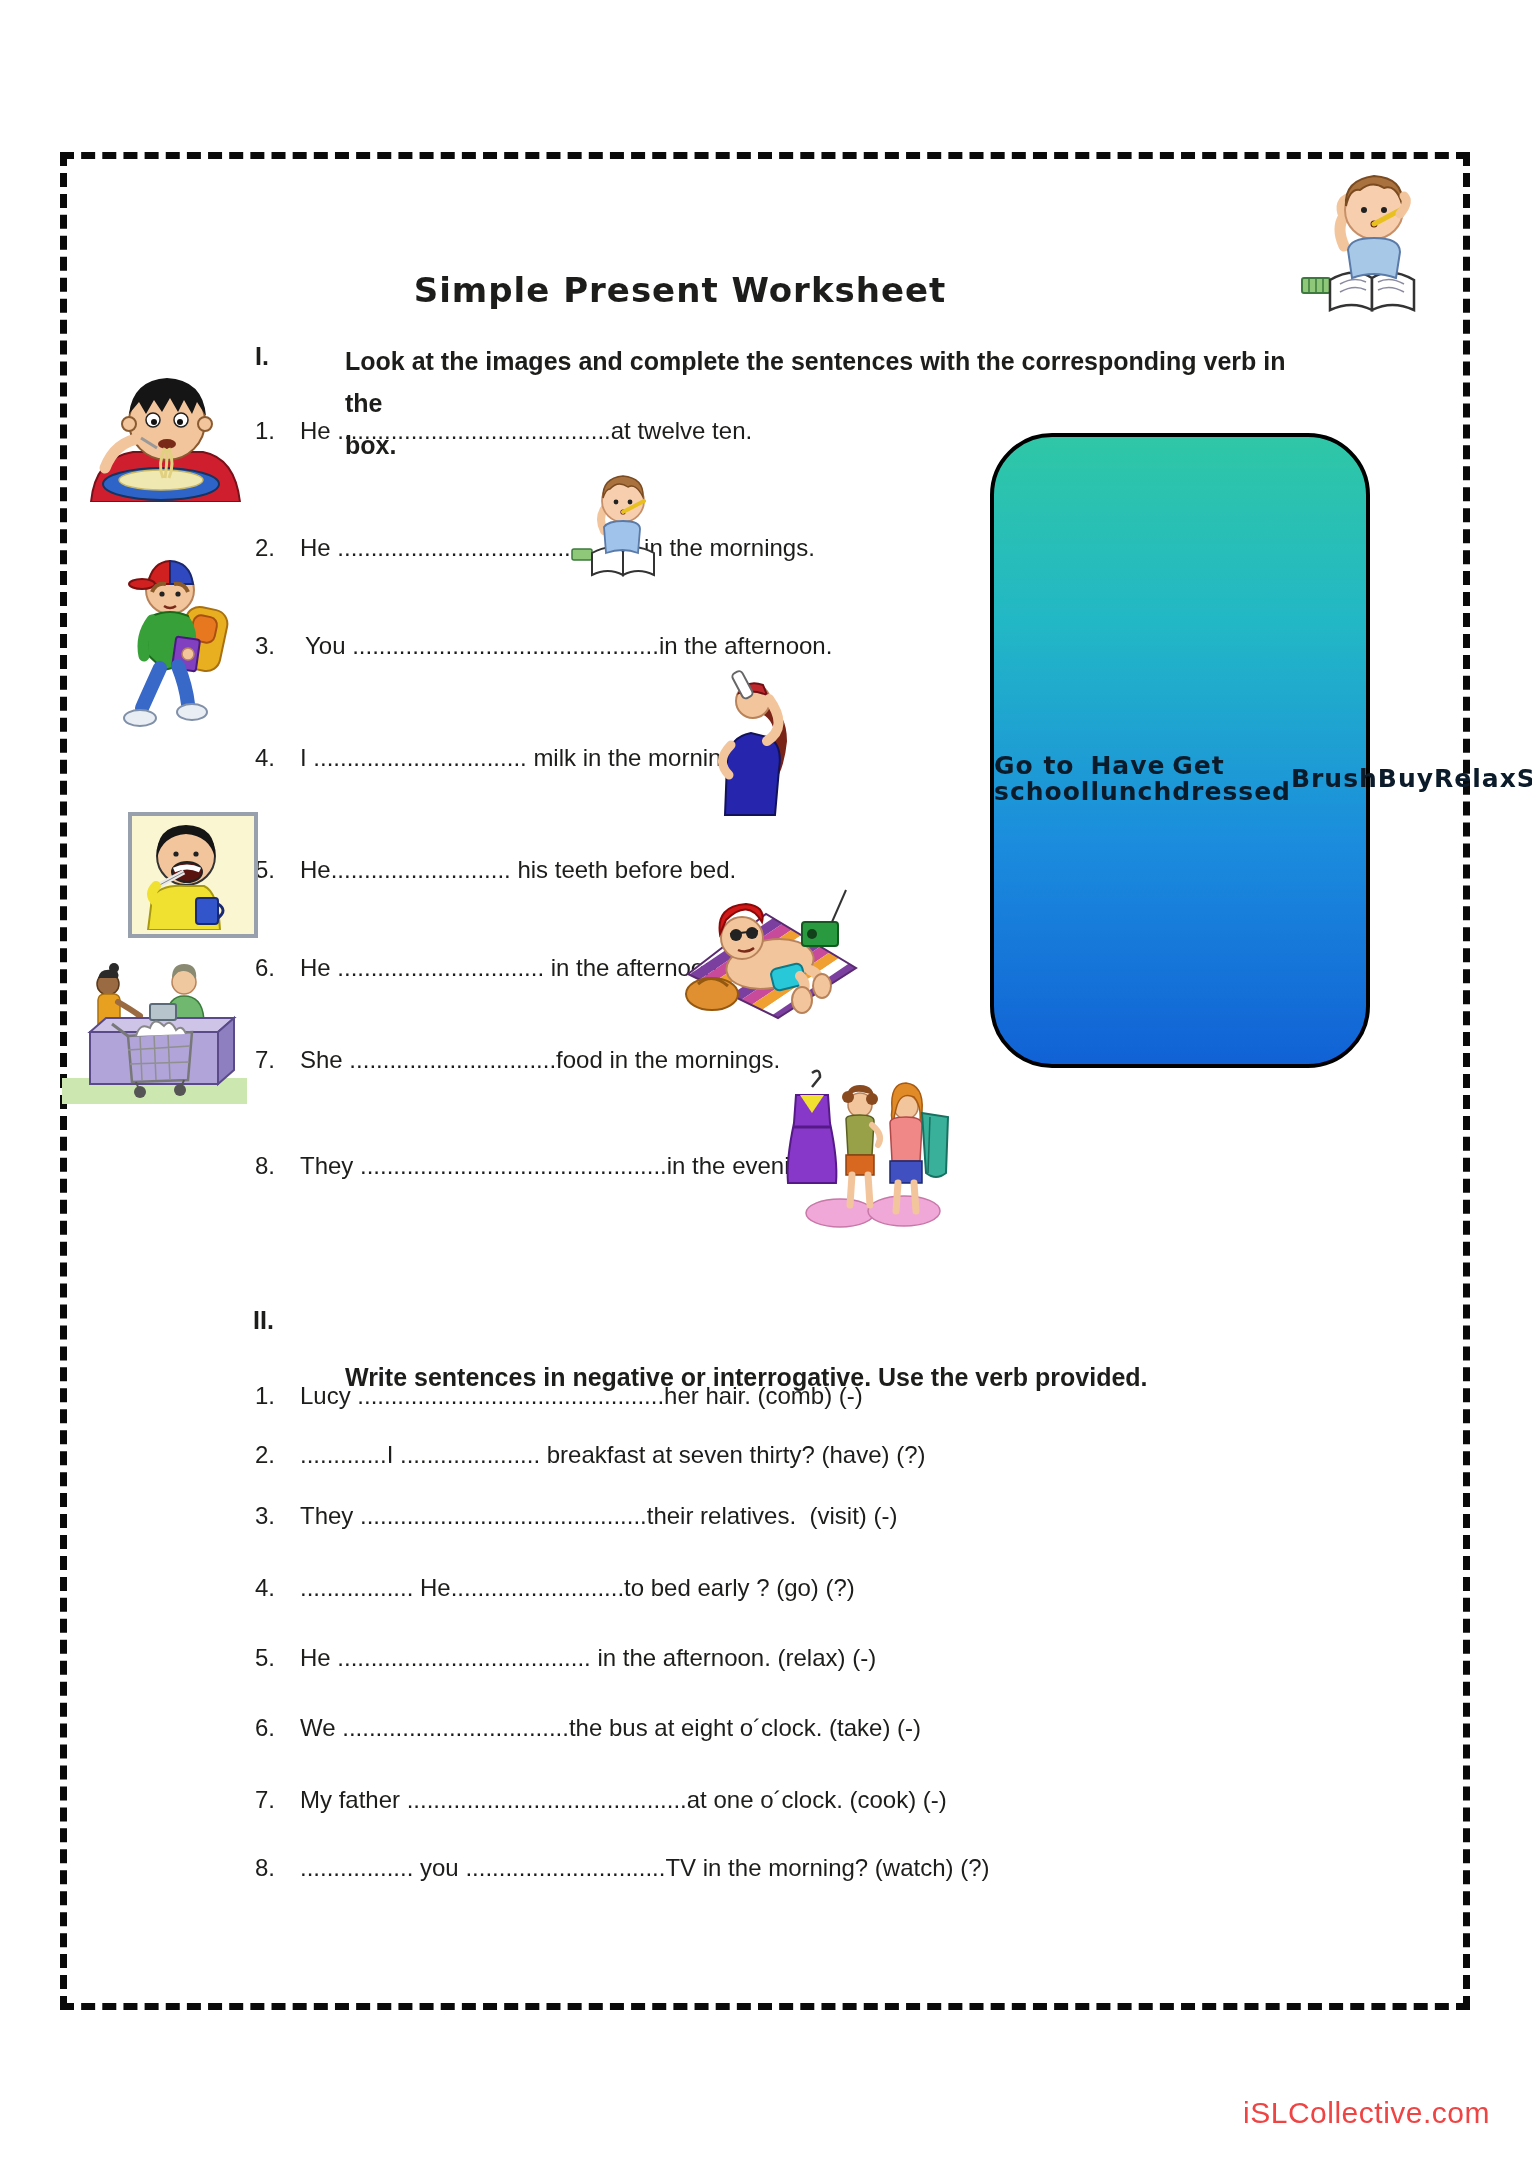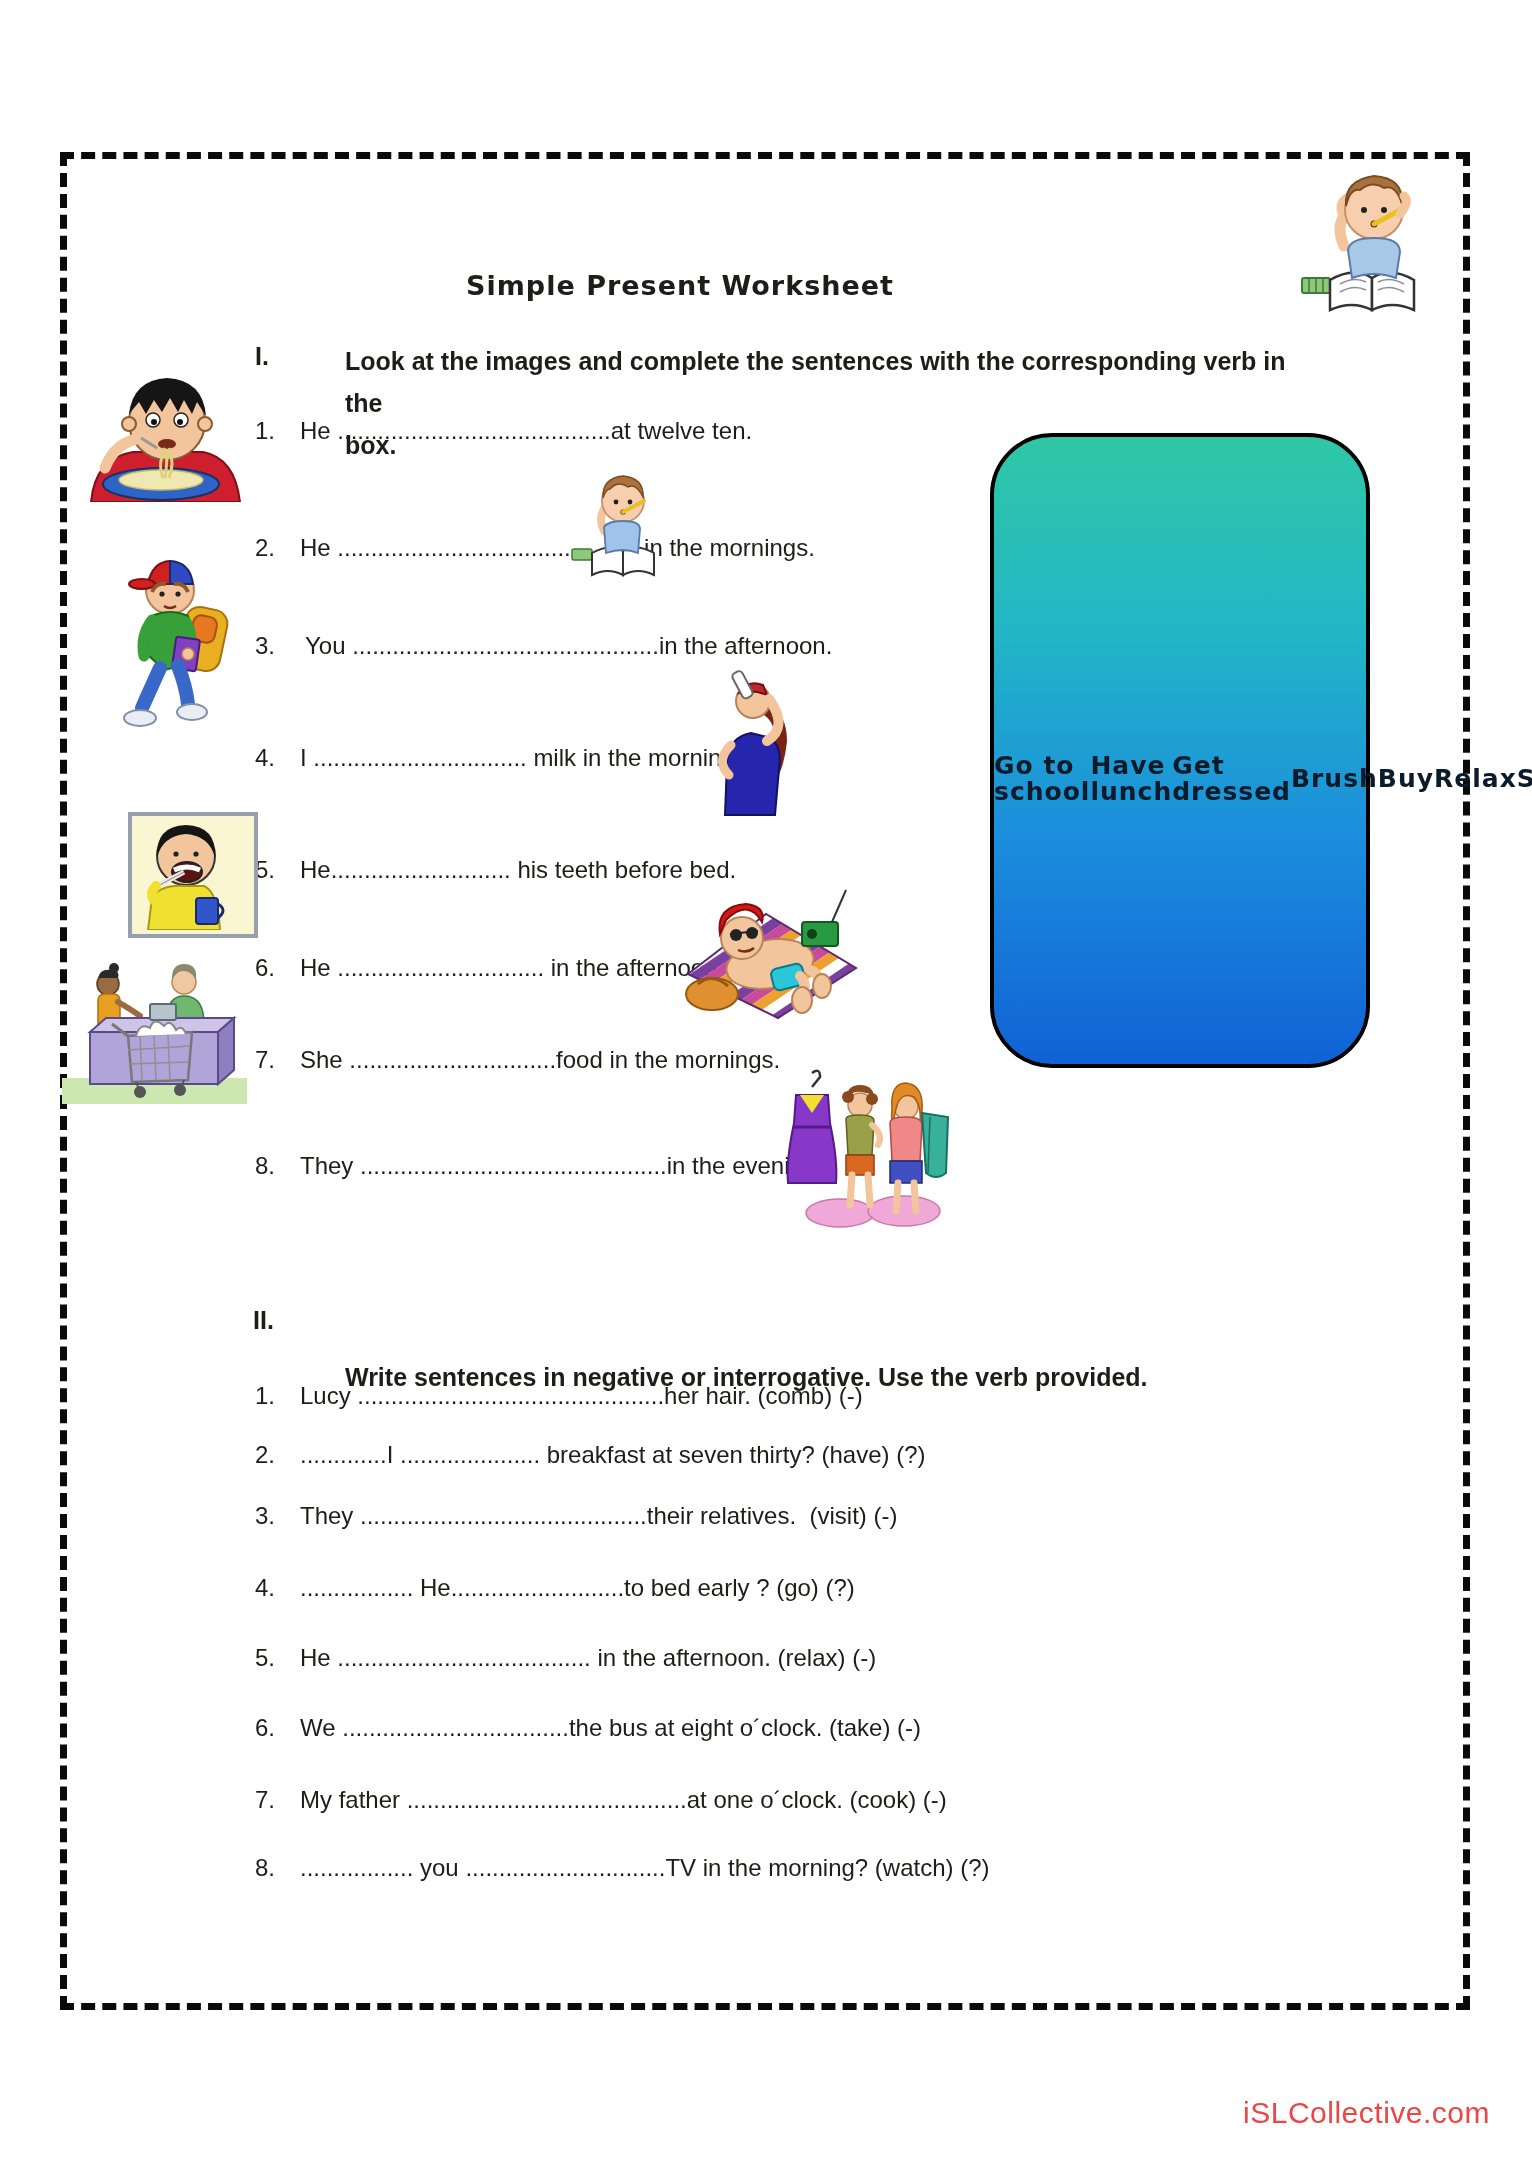--- a/index.html
+++ b/index.html
@@ -1,21 +1,21 @@
 <!DOCTYPE html>
 <html><head>
 <meta charset="utf-8">
 <style>
   html,body{margin:0;padding:0;background:#ffffff;}
   .page{position:relative;width:1532px;height:2167px;background:#fff;overflow:hidden;
         font-family:"Liberation Sans",sans-serif;color:#1d1d1b;}
   .abs{position:absolute;}
   .border-frame{left:60px;top:152px;width:1396px;height:1844px;border:7px dashed #0a0a0a;}
   .title{left:380px;top:270px;width:600px;text-align:center;
-         font-family:"DejaVu Sans",sans-serif;font-weight:bold;font-size:27px;letter-spacing:1px;}
+         font-family:"DejaVu Sans",sans-serif;font-weight:bold;font-size:34px;letter-spacing:1px;}
   .numeral{font-weight:bold;font-size:25px;}
   .instr{font-weight:bold;font-size:25px;line-height:42px;}
   .instr span{display:block;}
   .num{font-size:24px;}
   .sent{font-size:24px;white-space:pre;}
   .verbbox{left:990px;top:433px;width:380px;height:635px;box-sizing:border-box;
            border:4px solid #000;border-radius:62px;
            background:linear-gradient(180deg,#2fc7a6 0%,#22b7c6 30%,#1b8cdd 65%,#1162d5 100%);
            display:flex;align-items:center;padding-top:56px;row-gap:40px;}
   .verb{font-family:"DejaVu Sans",sans-serif;font-weight:bold;font-size:25px;

